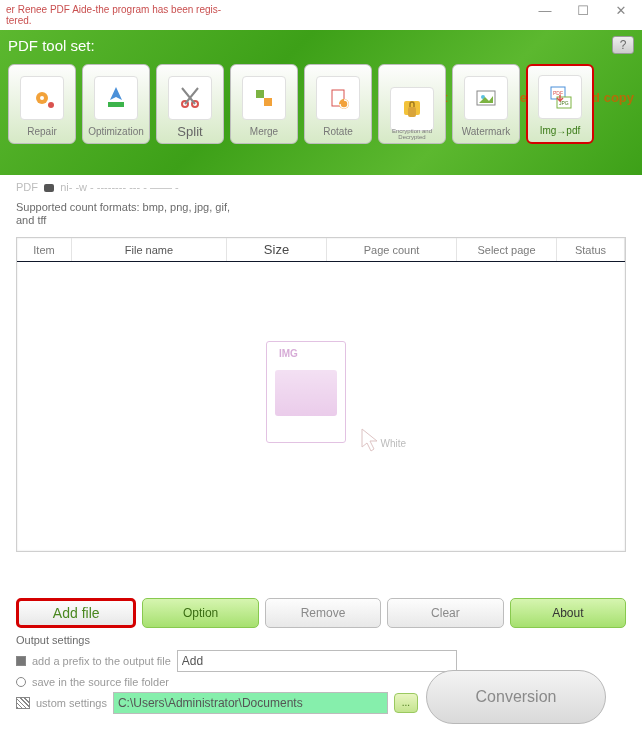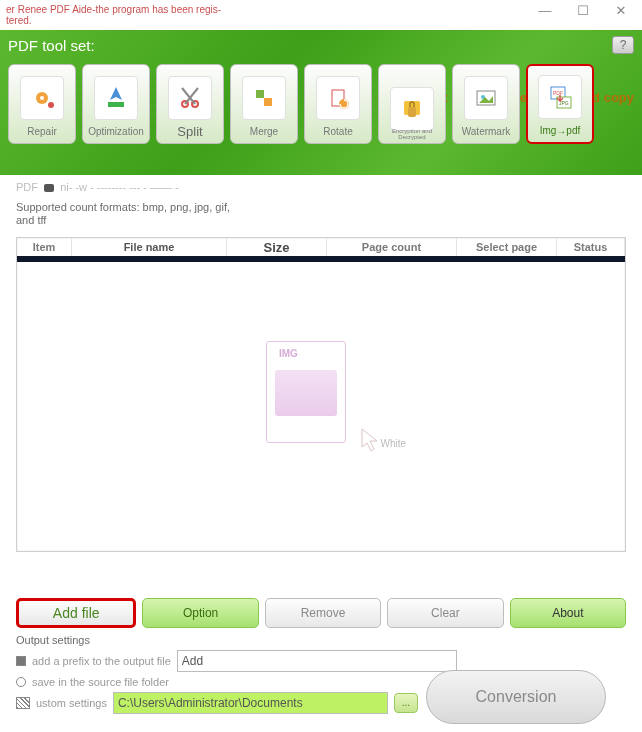--- a/index.html
+++ b/index.html
@@ -33,21 +33,21 @@
   .tool .tiny { font-size:6px; color:#7a7a7a; position:absolute; bottom:3px; width:100%; text-align:center;}
 
   .ticon svg { width:28px; height:28px; }
 
   .body-area { padding: 0 16px 0 16px; }
   .scr-line { color:#bdbdbd; font-size:11px; margin-top:6px;}
   .scr-line .dot{ display:inline-block; width:10px; height:8px; background:#555; border-radius:2px; margin:0 3px; vertical-align:middle;}
   .formats { color:#6b6b6b; font-size:11px; margin-top:8px; max-width:230px; line-height:13px;}
 
   .table-wrap { margin-top:10px; border:1px solid #cfcfcf; height:315px; background:#fff; box-shadow: inset 0 0 2px #ddd;}
-  .thead { display:flex; height:24px; border-bottom:6px solid #0f172a;font-weight:bold;}
+  .thead { display:flex; height:24px; border-bottom:1px solid #0f172a;}
   .th { border-right:1px solid #e4e4e4; font-size:11px; color:#7a7a7a; display:flex; align-items:center; justify-content:center;}
   .th.item{width:55px;} .th.fname{width:155px; color:#555;} .th.size{width:100px; font-size:13px; color:#4a4a4a;}
   .th.pcount{width:130px;} .th.sel{width:100px;} .th.stat{flex:1;}
   .drop-hint { display:flex; align-items:center; justify-content:center; height:260px; opacity:.5;}
   .hint-img { position:relative; width:110px;}
   .img-card { width:80px; height:102px; background:#fff; border:1px solid #c787c7; border-radius:3px; position:relative;}
   .img-card .tag{ position:absolute; top:6px; left:12px; font-size:10px; color:#b05ab0; font-weight:bold;}
   .img-card .ph{ position:absolute; top:28px; left:8px; width:62px; height:46px; background:linear-gradient(#e9c3e9,#d79ad7); border-radius:3px;}
   .cursor-svg{ position:absolute; right:-8px; bottom:-14px;}
   .white-lbl{ position:absolute; right:-30px; bottom:-6px; font-size:10px; color:#777;}
@@ -59,21 +59,21 @@
     display:flex; align-items:center; justify-content:center; cursor:pointer;margin-top:40px;
   }
   .btn.green { background: linear-gradient(#d6f5b0,#a6e06f); color:#3b6d13; border-color:#88c94f;}
   .btn.addfile { border:3px solid #d40000; color:#4a8720; font-size:14px;}
   .btn.about { color:#333;}
   
   .out-settings { font-size:11px; color:#6b6b6b; margin-top:6px;}
   .opt-row { display:flex; align-items:center; gap:6px; margin-top:4px; font-size:11px; color:#9a9a9a;}
   .opt-row input[type=text]{ height:22px; border:1px solid #bcbcbc; font-size:12px; padding:0 4px; color:#555;}
   .prefix-in { width:280px;}
-  .path-in { width:275px; background:#bef264;}
+  .path-in { width:275px; background:#86efac;}
   .radio{ width:10px; height:10px; border:1px solid #888; border-radius:50%; display:inline-block;}
   .radio.sq{ border-radius:0; background:#777;}
   .browse{ width:24px; height:20px; background:linear-gradient(#e8f5c0,#c4e48e); border:1px solid #9ac95f; border-radius:4px; color:#4a7a1c; font-size:10px; text-align:center; line-height:18px; cursor:pointer;}
   
   .footer { position:relative; }
   .convert-btn {
     position:absolute; right:20px; top:-44px;
     width:180px; height:54px; border-radius:27px;
     background:linear-gradient(#f3f3f3,#d9d9d9); border:1px solid #b8b8b8;
     display:flex; align-items:center; justify-content:center;

